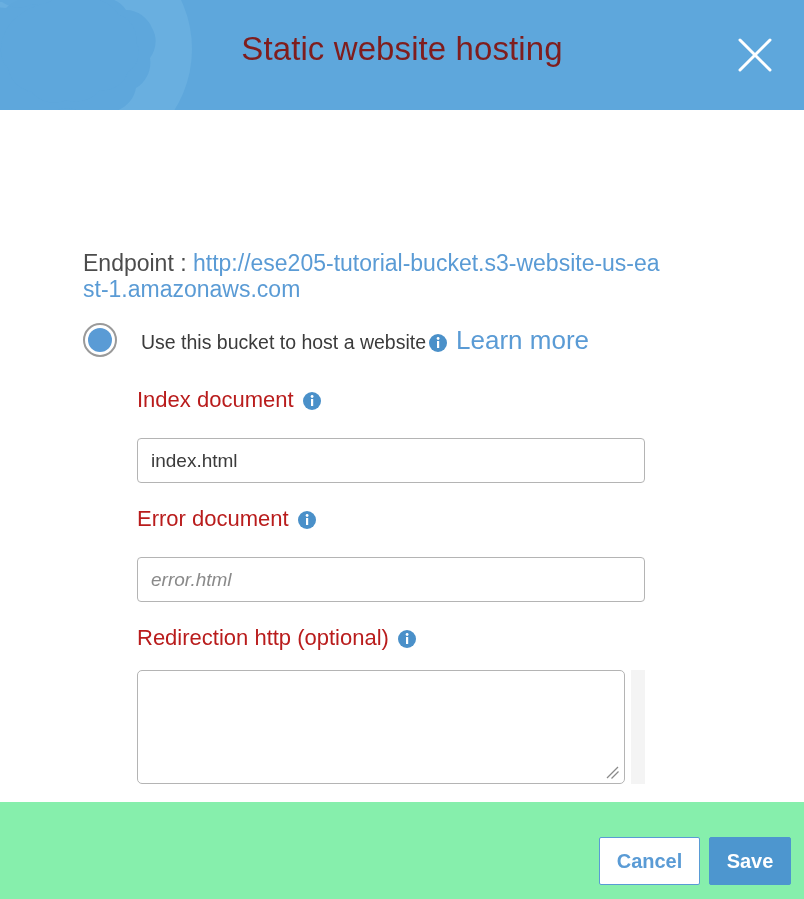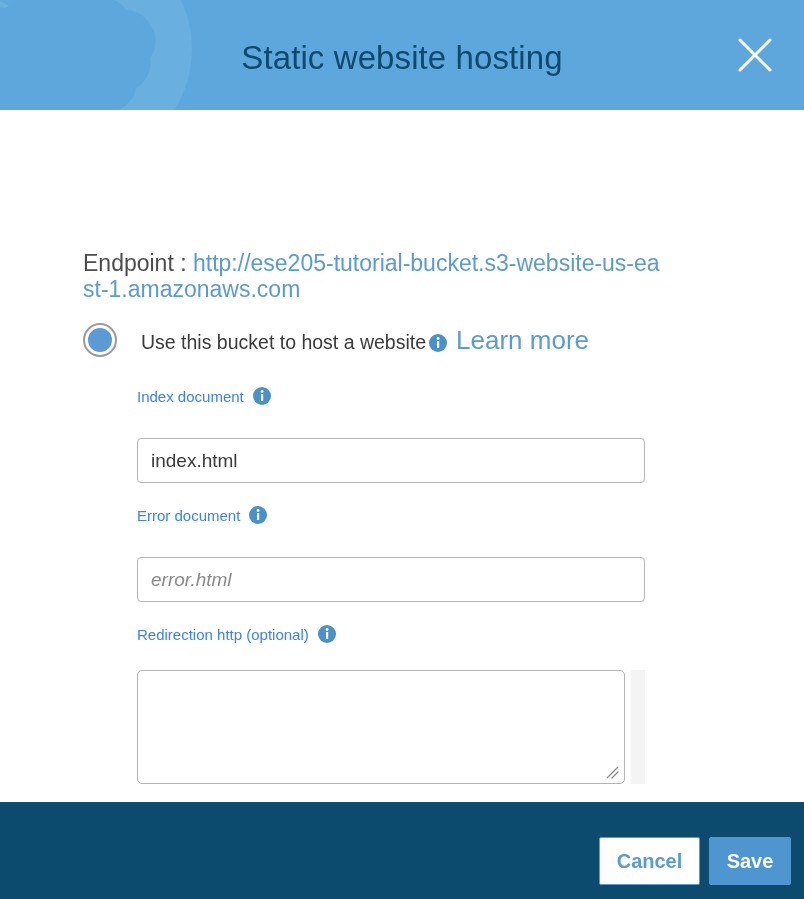--- a/index.html
+++ b/index.html
@@ -43,23 +43,23 @@
   }
   .globe svg {
     position: absolute;
     left: 0;
     top: 0;
   }
   .modal-title {
     position: absolute;
     left: 0;
     right: 0;
-    top: 38px;
+    top: 29px;
     text-align: center;
-    color: #0c4a6e;
+    color: #7f1d1d;
     font-size: 33px;
     font-weight: normal;
     letter-spacing: 0.1px;
     line-height: 40px;
   }
   .close-btn {
     position: absolute;
     right: 26px;
     top: 32px;
     width: 46px;
@@ -146,22 +146,22 @@
     color: #5A9BD5;
     font-size: 26px;
     text-decoration: none;
     margin-left: 9px;
     cursor: pointer;
   }
 
   
   .field-label {
     position: absolute;
-    font-size: 15px;
-    color: #3b82f6;
+    font-size: 22px;
+    color: #b91c1c;
     white-space: nowrap;
   }
   .text-input {
     position: absolute;
     left: 137px;
     width: 508px;
     height: 45px;
     box-sizing: border-box;
     border: 1px solid #b4b4b4;
     border-radius: 4px;
@@ -218,21 +218,21 @@
     background: #f4f4f4;
   }
 
   
   .modal-footer {
     position: absolute;
     left: 0;
     right: 0;
     top: 802px;
     height: 97px;
-    background: #0c4a6e;
+    background: #86efac;
     padding-left: 21px;
   }
   .btn {
     position: absolute;
     top: 35px;
     height: 48px;
     box-sizing: border-box;
     font-family: "Liberation Sans", sans-serif;
     font-size: 20px;
     font-weight: bold;

